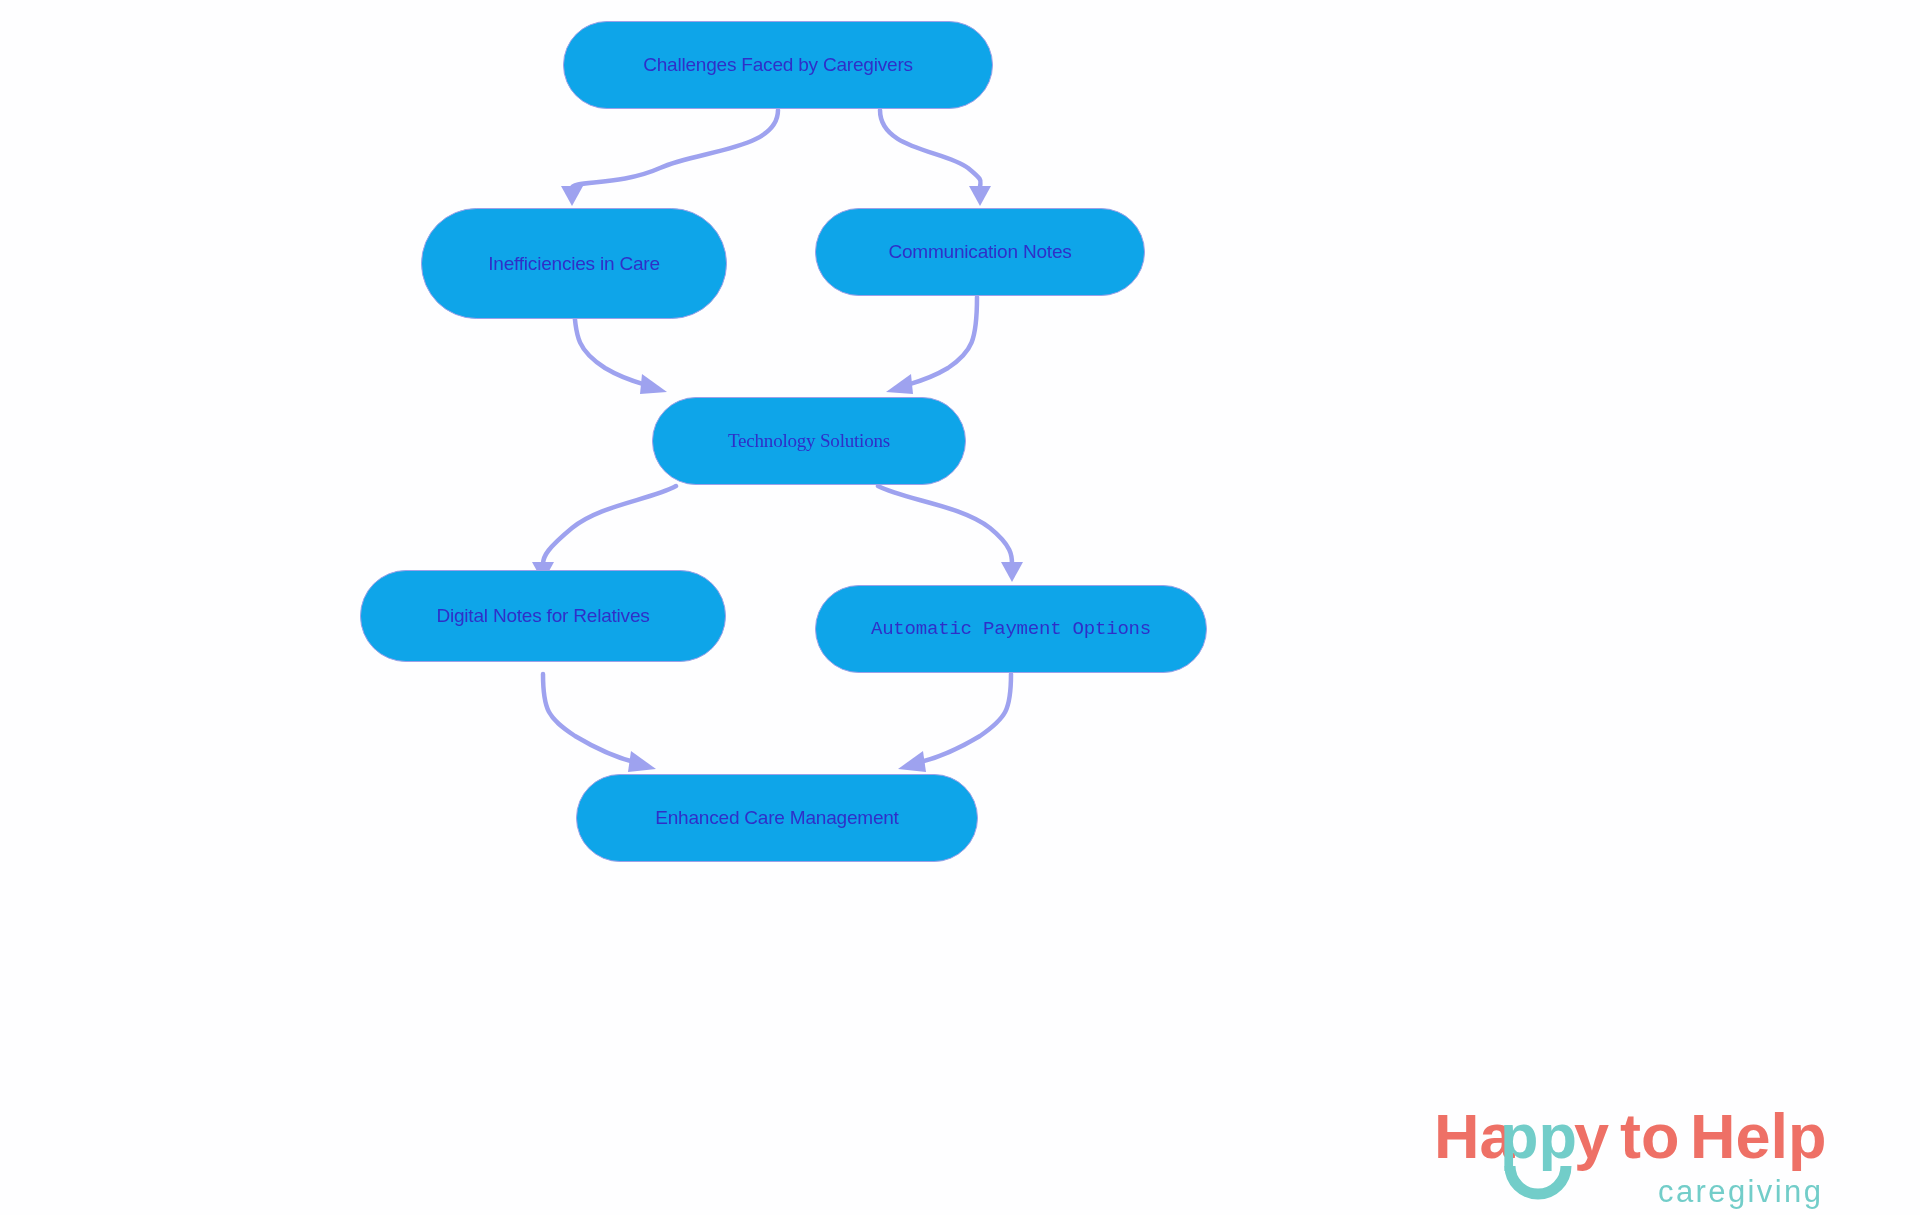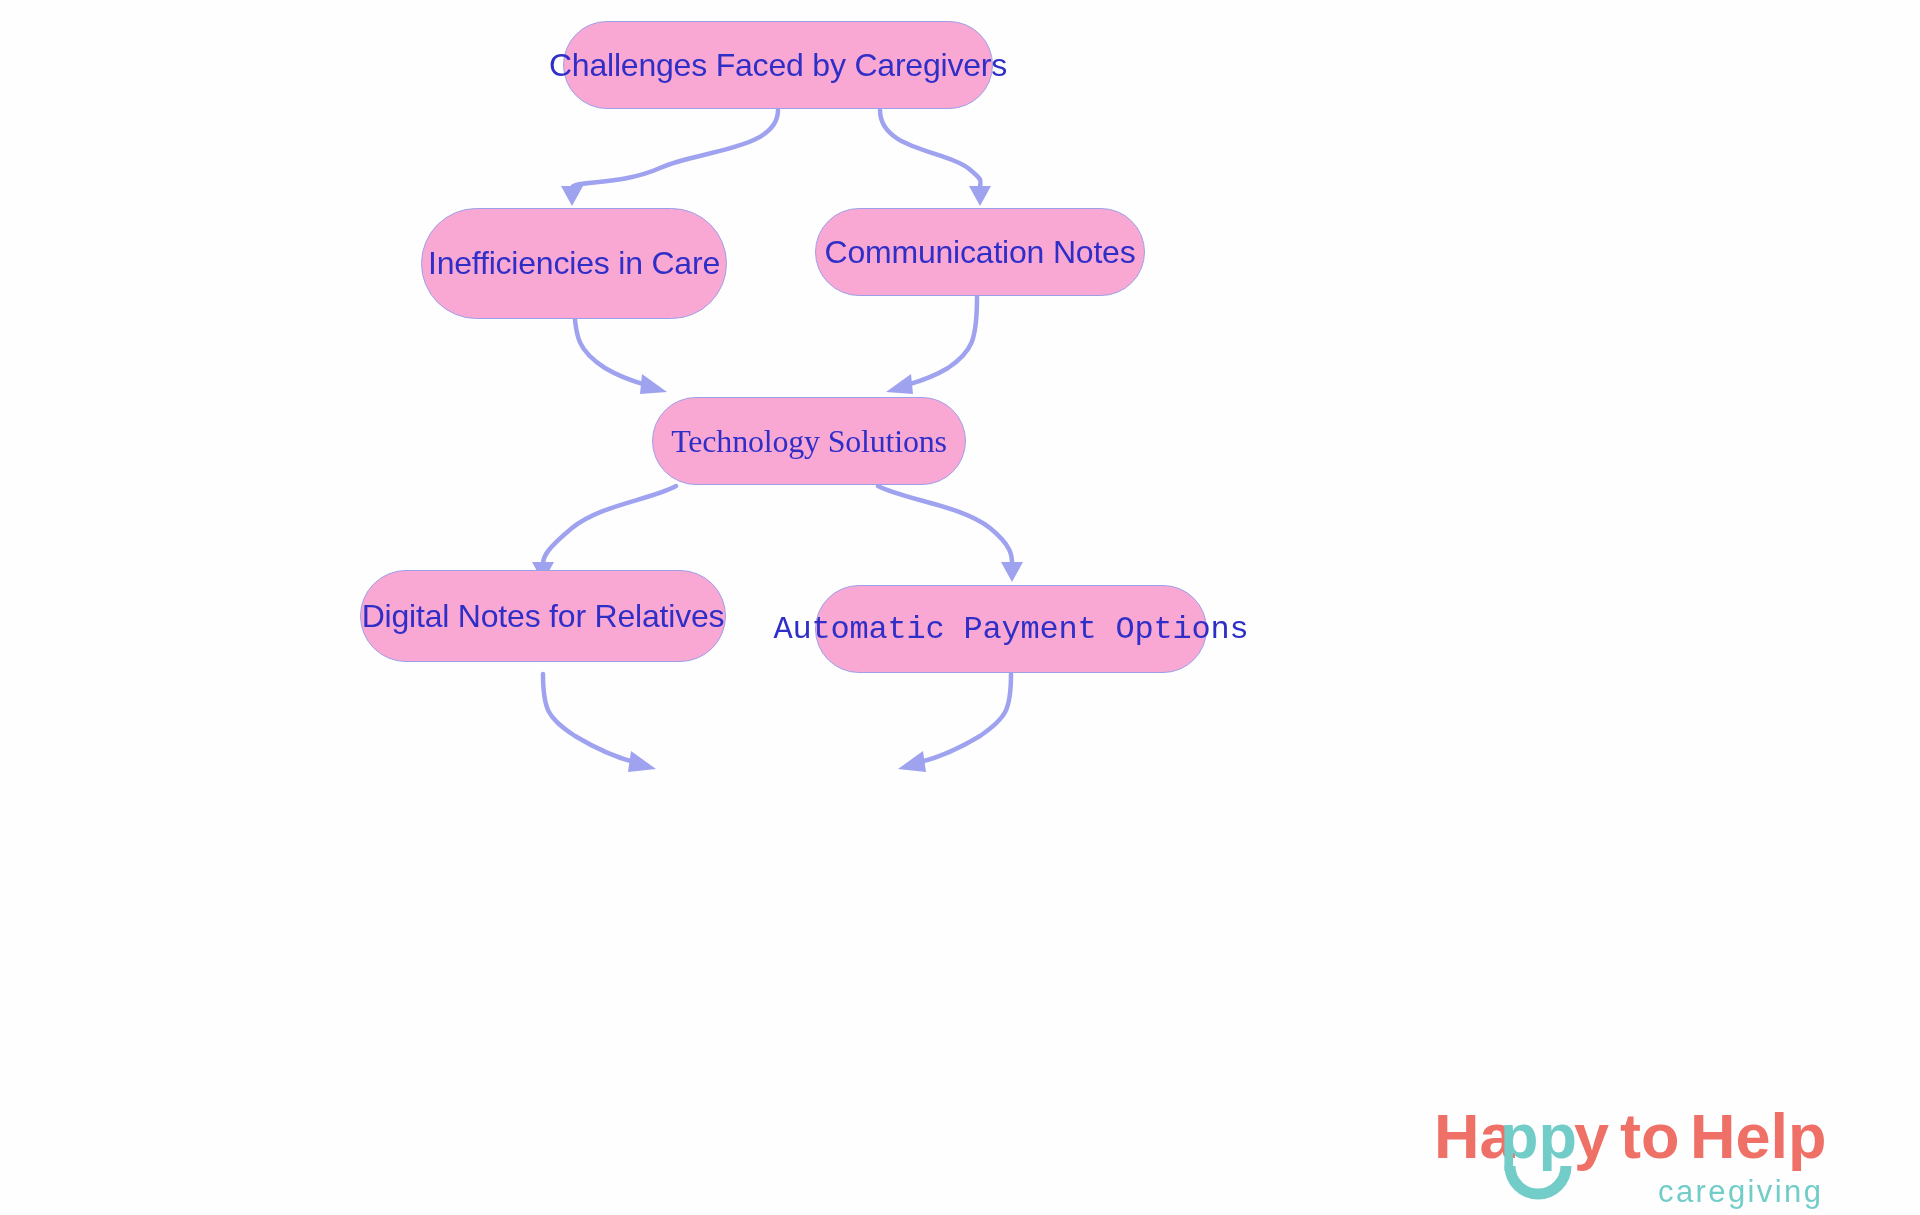--- a/index.html
+++ b/index.html
@@ -19,28 +19,28 @@
     position: absolute;
     left: 0;
     top: 0;
     width: 1920px;
     height: 1215px;
     pointer-events: none;
   }
   .node {
     position: absolute;
     box-sizing: border-box;
-    background: #f9a8d4;
+    background: #0ea5e9;
     border: 1.6px solid #9ca0e8;
     border-radius: 60px;
     display: flex;
     align-items: center;
     justify-content: center;
     color: #2f2fc8;
-    font-size: 32px;
+    font-size: 19px;
     font-weight: 400;
     letter-spacing: -0.2px;
     white-space: nowrap;
     z-index: 2;
   }
   
   #logo {
     position: absolute;
     left: 1434px;
     top: 1104px;
@@ -115,20 +115,23 @@
   </div>
 
   <div class="node" style="left:360px; top:570px; width:366px; height:92px;">
     <span>Digital Notes for Relatives</span>
   </div>
 
   <div class="node" style="left:815px; top:585px; width:392px; height:88px;font-family:Liberation Mono, monospace;">
     <span>Automatic Payment Options</span>
   </div>
 
+  <div class="node" style="left:576px; top:774px; width:402px; height:88px;">
+    <span>Enhanced Care Management</span>
+  </div>
 
   <div id="logo">
     <svg width="470" height="105" viewBox="0 0 470 105" xmlns="http://www.w3.org/2000/svg">
 
       <text x="0" y="54" font-family="'Liberation Sans', sans-serif" font-size="63" font-weight="bold" fill="#ee7066">Ha</text>
 
       <text x="66" y="54" font-family="'Liberation Sans', sans-serif" font-size="63" font-weight="bold" fill="#72cdc9">pp</text>
 
       <text x="140" y="54" font-family="'Liberation Sans', sans-serif" font-size="63" font-weight="bold" fill="#ee7066">y</text>
 

